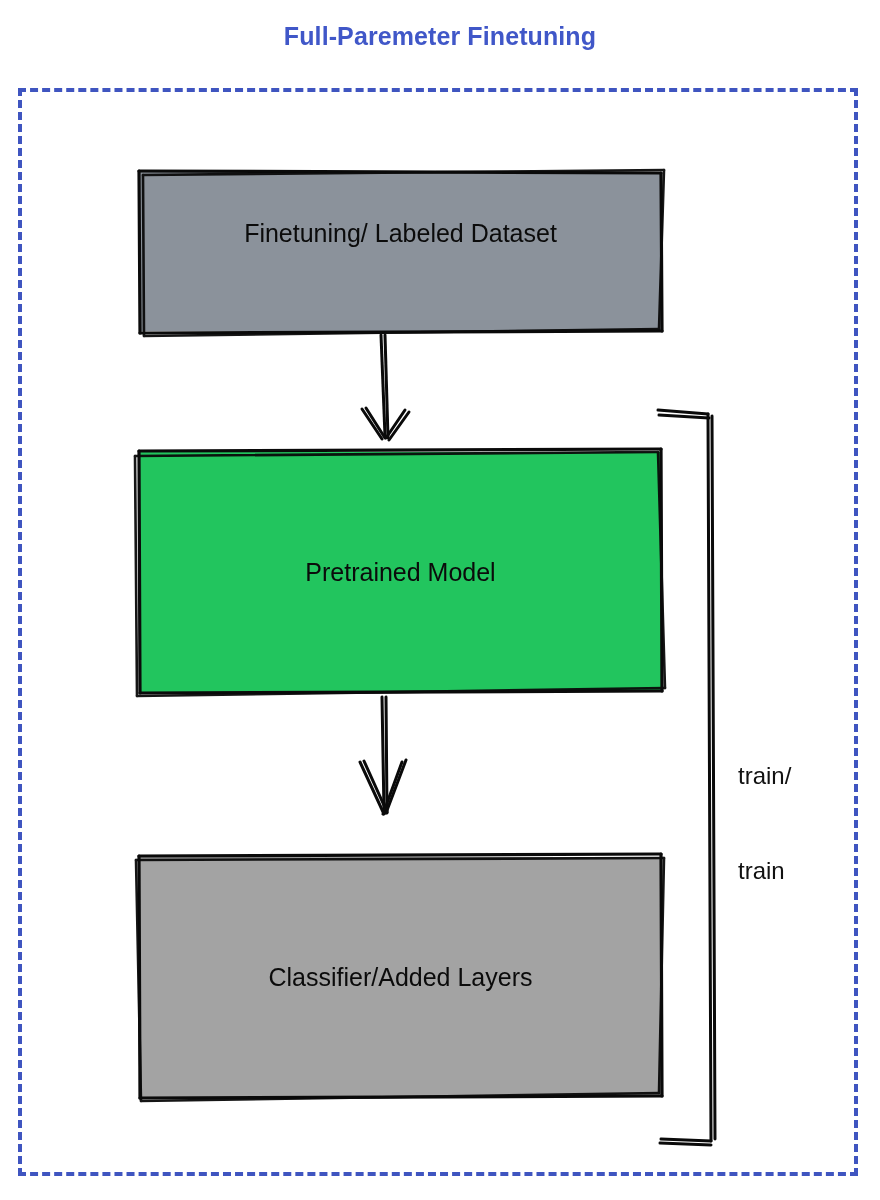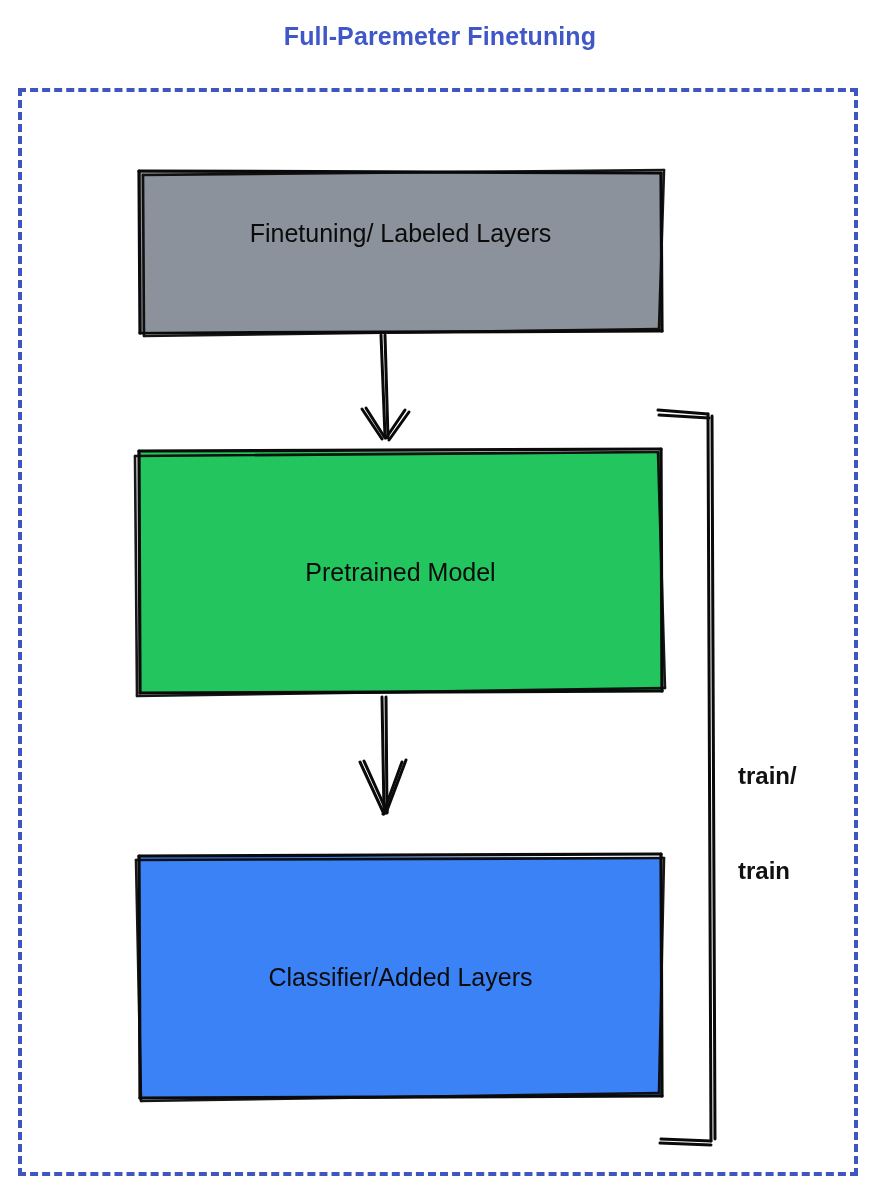--- a/index.html
+++ b/index.html
@@ -88,48 +88,48 @@
     top: 452px;
     width: 521px;
     height: 240px;
     background: #22c55e;
   }
   #node-classifier {
     left: 140px;
     top: 857px;
     width: 521px;
     height: 240px;
-    background: #3b82f6;
+    background: #a3a3a3;
   }
 
   
   .edge-label {
     position: absolute;
     left: 738px;
     top: 697px;
     font-family: "Liberation Sans", sans-serif;
     font-size: 24px;
     color: #111111;
     line-height: 1.32;
     text-align: left;
     white-space: pre;
   }
-  .edge-label span { display: block; font-weight: bold; }
+  .edge-label span { display: block; }
 </style>
 </head>
 <body>
 
 <div id="canvas">
 
   <div class="diagram-title">Full-Paremeter Finetuning</div>
 
   <div class="outer-frame"></div>
 
   <div class="node" id="node-dataset">
-    <div class="node-label">Finetuning/ Labeled Layers</div>
+    <div class="node-label">Finetuning/ Labeled Dataset</div>
   </div>
 
   <div class="node" id="node-pretrained">
     <div class="node-label">Pretrained Model</div>
   </div>
 
   <div class="node" id="node-classifier">
     <div class="node-label">Classifier/Added Layers</div>
   </div>
 

